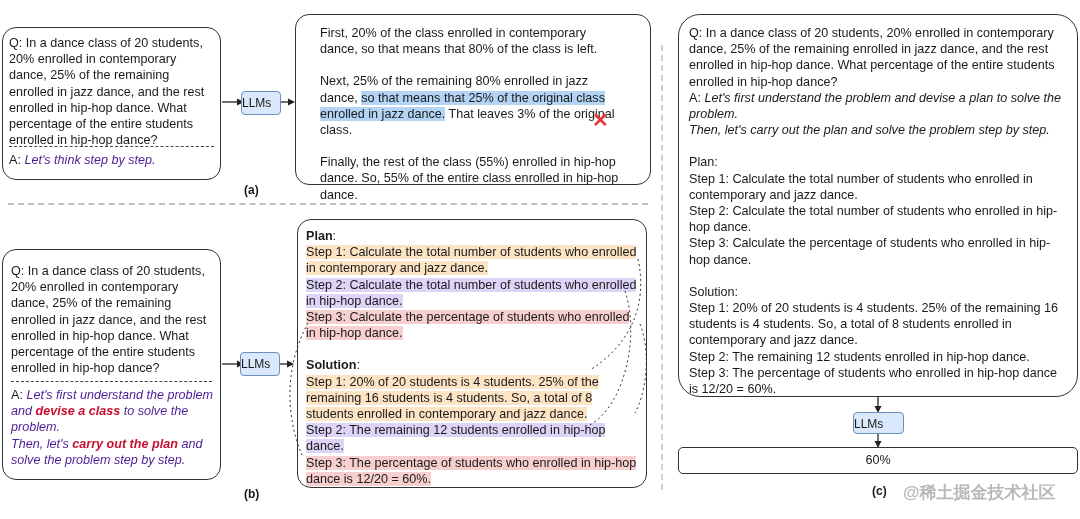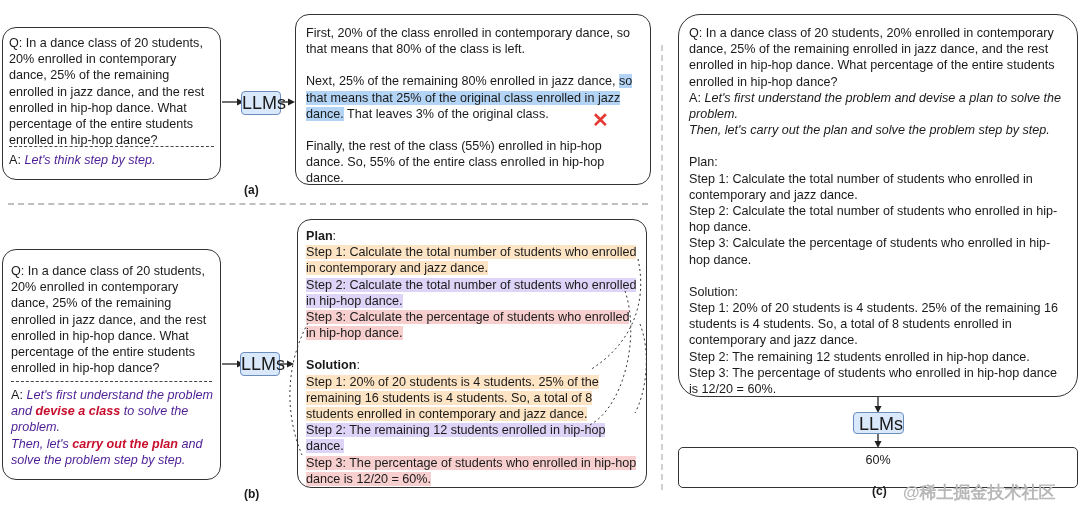--- a/index.html
+++ b/index.html
@@ -3,21 +3,21 @@
 <meta charset="utf-8">
 <style>
   html, body { margin:0; padding:0; background:#ffffff; }
   body { width:1080px; height:519px; position:relative; overflow:hidden;
          font-family:"Liberation Sans", sans-serif; color:#1a1a1a; }
   .box { position:absolute; border:1.4px solid #333; border-radius:14px; background:#fff; box-sizing:border-box; }
   .txt { font-size:12.6px; line-height:16.2px; }
   .red { color:#4c1d95; font-style:italic; }
   .redb { color:#c8102e; font-style:italic; font-weight:bold; }
   .llm { position:absolute; background:#dae8fc; border:1px solid #6c8ebf; border-radius:4px;
-         font-size:18px; text-align:right; line-height:22px; box-sizing:border-box; }
+         font-size:12px; text-align:left; line-height:22px; box-sizing:border-box; }
   .arrow { position:absolute; }
   .cap { position:absolute; font-size:12px; font-weight:bold; }
   .hl-blue { background:#b3d4f5; }
   .hl-orange { background:#fde4c4; }
   .hl-purple { background:#ddd4f7; }
   .hl-red { background:#f8cfcf; }
   .dash-h { position:absolute; border-top:1px dashed #444; }
   .sep-h { position:absolute; border-top:2px dashed #bfbfbf; }
   .sep-v { position:absolute; border-left:2px dashed #d0d0d0; }
   .para { margin:0; }
@@ -39,21 +39,21 @@
 <svg class="arrow" style="left:222px;top:96px;" width="22" height="12">
     <line x1="0" y1="6" x2="16" y2="6" stroke="#222" stroke-width="1.3"></line>
     <polygon points="22,6 15,2.5 15,9.5" fill="#222"></polygon>
   </svg>
 <div class="llm" style="left:241px;top:91px;width:40px;height:24px;">LLMs</div>
 <svg class="arrow" style="left:281px;top:96px;" width="14" height="12">
     <line x1="0" y1="6" x2="8" y2="6" stroke="#222" stroke-width="1.3"></line>
     <polygon points="14,6 7,2.5 7,9.5" fill="#222"></polygon>
   </svg>
 
-<div class="box txt" style="left:295px;top:14px;width:356px;height:171px;padding:10px 10px;">
+<div class="box txt" style="left:295px;top:14px;width:356px;height:171px;padding:10px 24px;">
   <p class="para">First, 20% of the class enrolled in contemporary dance, so that means that 80% of the class is left.</p>
   <div class="gap"></div>
   <p class="para"><span>Next, 25% of the remaining 80% enrolled in jazz dance, </span><span class="hl-blue">so that means that 25% of the original class enrolled in jazz dance.</span><span> That leaves 3% of the original class.</span></p>
   <div class="gap"></div>
   <p class="para">Finally, the rest of the class (55%) enrolled in hip-hop dance. So, 55% of the entire class enrolled in hip-hop dance.</p>
 </div>
 <div class="xmark" style="left:592px;top:108px;">✕</div>
 <div class="cap" style="left:244px;top:183px;">(a)</div>
 
 <div class="sep-h" style="left:8px;top:203px;width:640px;"></div>
@@ -114,16 +114,16 @@
 
 <svg class="arrow" style="left:872px;top:397px;" width="12" height="16">
     <line x1="6" y1="0" x2="6" y2="10" stroke="#222" stroke-width="1.3"></line>
     <polygon points="6,16 2.5,9 9.5,9" fill="#222"></polygon>
   </svg>
 <div class="llm" style="left:853px;top:412px;width:51px;height:22px;">LLMs</div>
 <svg class="arrow" style="left:872px;top:434px;" width="12" height="14">
     <line x1="6" y1="0" x2="6" y2="8" stroke="#222" stroke-width="1.3"></line>
     <polygon points="6,14 2.5,7 9.5,7" fill="#222"></polygon>
   </svg>
-<div class="box txt" style="left:678px;top:447px;width:400px;height:41px;border-radius:5px;text-align:center;line-height:25px;">60%</div>
+<div class="box txt" style="left:678px;top:447px;width:400px;height:27px;border-radius:5px;text-align:center;line-height:25px;">60%</div>
 
 <div class="cap" style="left:872px;top:484px;">(c)</div>
 <div class="watermark" style="left:903px;top:481px;">@稀土掘金技术社区</div>
 
 </body></html>

